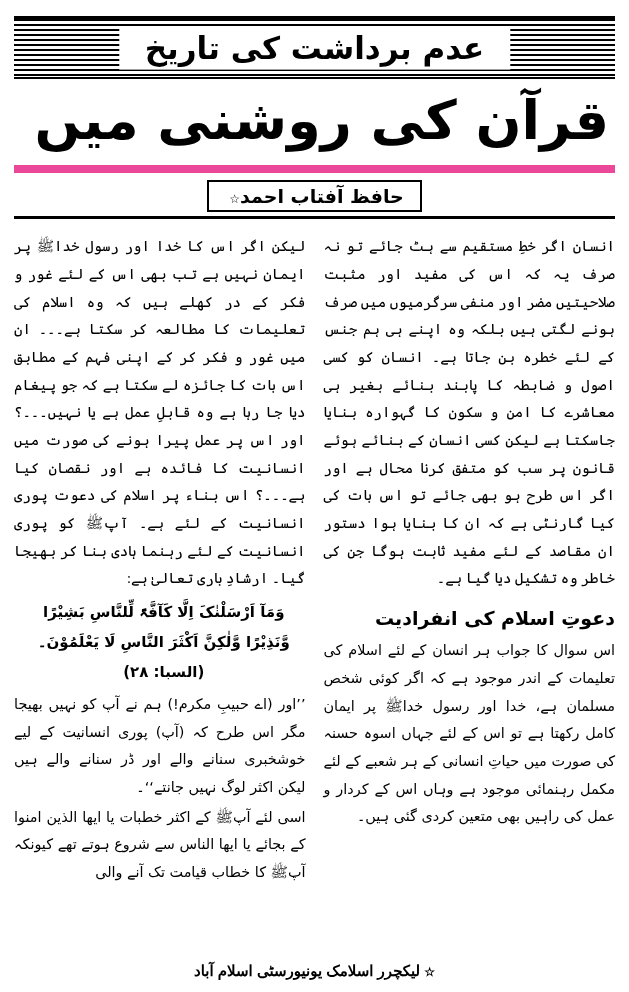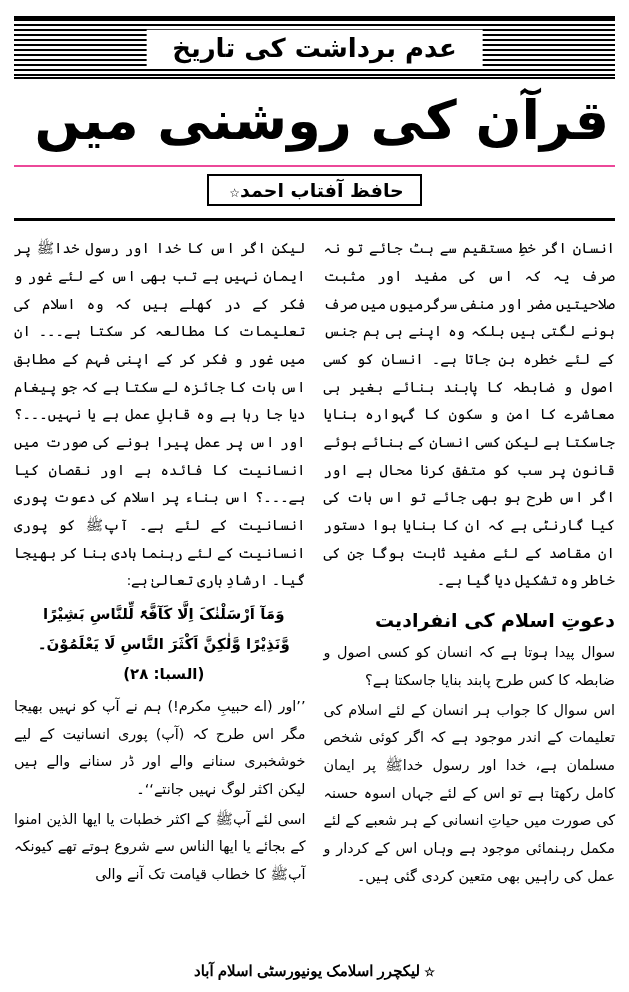--- a/index.html
+++ b/index.html
@@ -44,41 +44,41 @@
     overflow: hidden;
   }
   .kicker-text {
     position: absolute;
     top: 50%;
     left: 50%;
     transform: translate(-50%, -50%);
     background: #fff;
     padding: 2px 26px;
     font-family: "DejaVu Sans", sans-serif;
-    font-size: 26px;
+    font-size: 31px;
     font-weight: bold;
     line-height: 1.25;
     direction: rtl;
     white-space: nowrap;
   }
   .main-title {
     text-align: center;
     direction: rtl;
     font-family: "DejaVu Sans", sans-serif;
     font-weight: bold;
     font-size: 54px;
     line-height: 1.18;
     padding: 10px 6px 12px 6px;
     letter-spacing: 0px;
     white-space: nowrap;
     overflow: hidden;
   }
   .byline-band {
-    border-top: 2px solid #ec4899;
-    padding: 7px 0 12px 0;
+    border-top: 8px solid #ec4899;
+    padding: 7px 0 4px 0;
     text-align: center;
   }
   .byline-box {
     display: inline-block;
     border: 2px solid #000;
     padding: 2px 16px;
     direction: rtl;
     font-family: "DejaVu Sans", sans-serif;
     font-weight: bold;
     font-size: 19px;
@@ -163,21 +163,20 @@
         <span>حافظ آفتاب احمد</span><span class="star">☆</span>
       </span>
     </div>
   </div>
 
   <div class="columns">
 
     <div class="col">
       <p class="first">انسان اگر خطِ مستقیم سے ہٹ جائے تو نہ صرف یہ کہ اس کی مفید اور مثبت صلاحیتیں مضر اور منفی سرگرمیوں میں صرف ہونے لگتی ہیں بلکہ وہ اپنے ہی ہم جنس کے لئے خطرہ بن جاتا ہے۔ انسان کو کسی اصول و ضابطہ کا پابند بنائے بغیر ہی معاشرے کا امن و سکون کا گہوارہ بنایا جاسکتا ہے لیکن کسی انسان کے بنائے ہوئے قانون پر سب کو متفق کرنا محال ہے اور اگر اس طرح ہو بھی جائے تو اس بات کی کیا گارنٹی ہے کہ ان کا بنایا ہوا دستور ان مقاصد کے لئے مفید ثابت ہوگا جن کی خاطر وہ تشکیل دیا گیا ہے۔</p>
       <div class="subhead">دعوتِ اسلام کی انفرادیت</div>
-      <p>سوال پیدا ہوتا ہے کہ انسان کو کسی اصول و ضابطہ کا کس طرح پابند بنایا جاسکتا ہے؟</p>
       <p>اس سوال کا جواب ہر انسان کے لئے اسلام کی تعلیمات کے اندر موجود ہے کہ اگر کوئی شخص مسلمان ہے، خدا اور رسول خداﷺ پر ایمان کامل رکھتا ہے تو اس کے لئے جہاں اسوہ حسنہ کی صورت میں حیاتِ انسانی کے ہر شعبے کے لئے مکمل رہنمائی موجود ہے وہاں اس کے کردار و عمل کی راہیں بھی متعین کردی گئی ہیں۔</p>
     </div>
 
     <div class="col">
       <p class="first">لیکن اگر اس کا خدا اور رسول خداﷺ پر ایمان نہیں ہے تب بھی اس کے لئے غور و فکر کے در کھلے ہیں کہ وہ اسلام کی تعلیمات کا مطالعہ کر سکتا ہے۔۔۔ ان میں غور و فکر کر کے اپنی فہم کے مطابق اس بات کا جائزہ لے سکتا ہے کہ جو پیغام دیا جا رہا ہے وہ قابلِ عمل ہے یا نہیں۔۔۔؟ اور اس پر عمل پیرا ہونے کی صورت میں انسانیت کا فائدہ ہے اور نقصان کیا ہے۔۔۔؟ اس بناء پر اسلام کی دعوت پوری انسانیت کے لئے ہے۔ آپﷺ کو پوری انسانیت کے لئے رہنما ہادی بنا کر بھیجا گیا۔ ارشادِ باری تعالیٰ ہے:</p>
       <div class="ayah">
         <span>وَمَآ اَرْسَلْنٰکَ اِلَّا کَآفَّۃً لِّلنَّاسِ بَشِیْرًا وَّنَذِیْرًا وَّلٰکِنَّ اَکْثَرَ النَّاسِ لَا یَعْلَمُوْنَ۔</span>
         <span class="ayah-ref">(السبا: ۲۸)</span>
       </div>
       <p>’’اور (اے حبیبِ مکرم!) ہم نے آپ کو نہیں بھیجا مگر اس طرح کہ (آپ) پوری انسانیت کے لیے خوشخبری سنانے والے اور ڈر سنانے والے ہیں لیکن اکثر لوگ نہیں جانتے‘‘۔</p>

